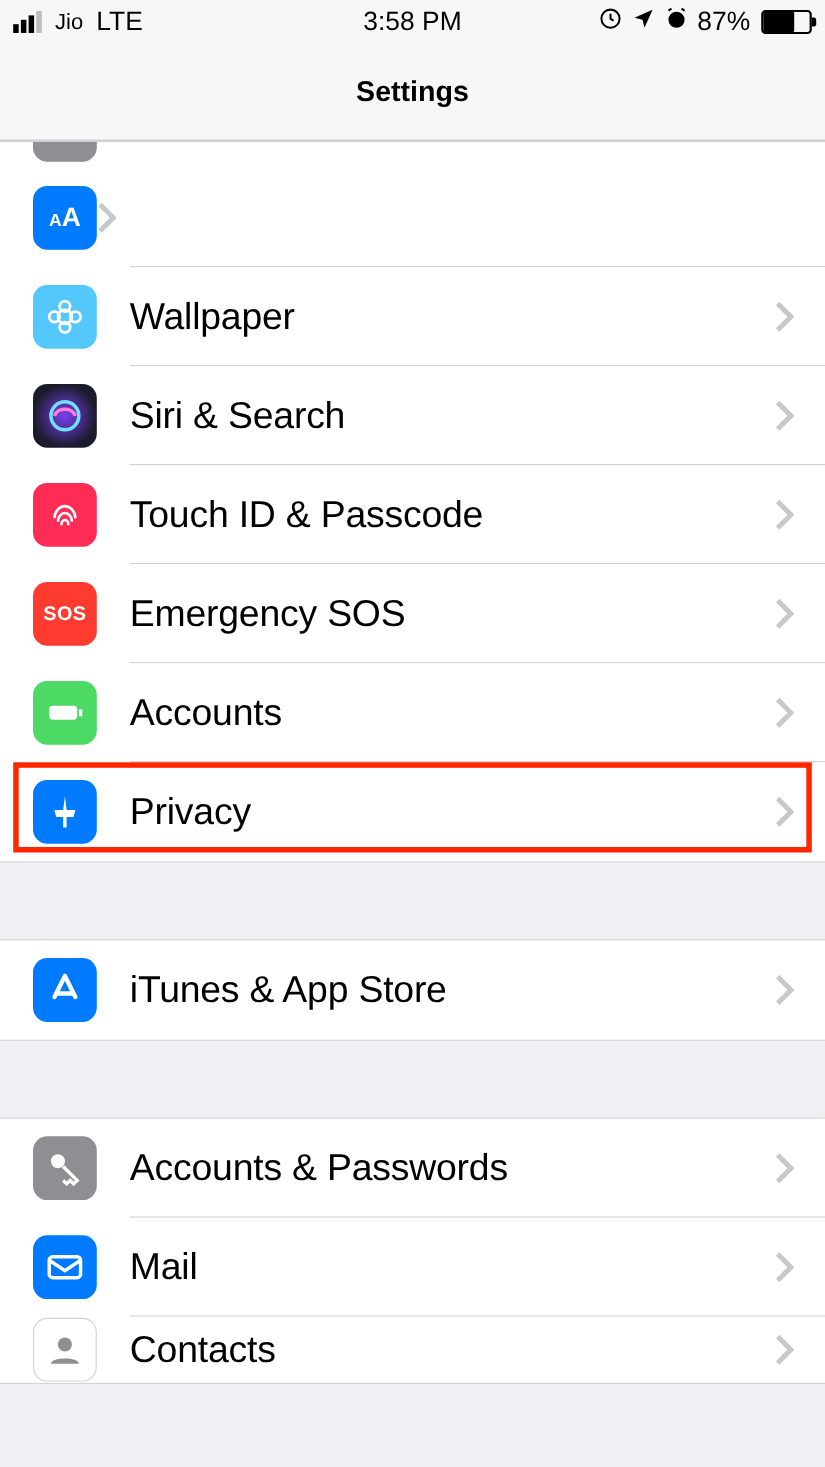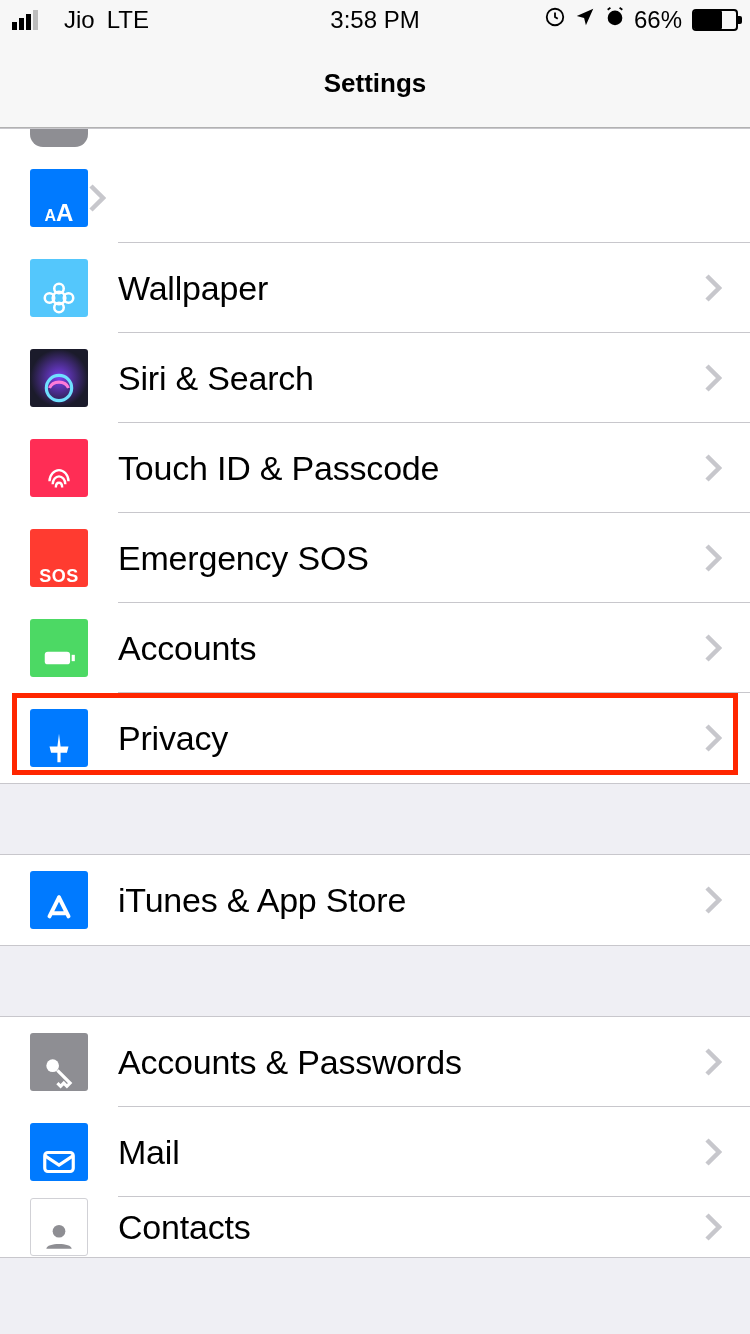--- a/index.html
+++ b/index.html
@@ -38,21 +38,21 @@
 .signal-bars { display: flex; align-items: flex-end; gap: 2px; }
 .signal-bars span {
   width: 5px;
   background: #000;
   display: block;
 }
 .signal-bars span:nth-child(1){height:8px;}
 .signal-bars span:nth-child(2){height:12px;}
 .signal-bars span:nth-child(3){height:16px;}
 .signal-bars span:nth-child(4){height:20px;background:#bcbcbc;}
-.carrier { font-size: 24px; color:#000; margin-left:20px;}
+.carrier { font-size: 20px; color:#000; margin-left:6px;}
 .net { font-size: 24px; margin-left:6px;}
 .battery {
   width: 46px; height: 22px; border: 2px solid #000; border-radius: 4px;
   position: relative; margin-left: 2px;
 }
 .battery::after {
   content:""; position:absolute; right:-6px; top:5px; width:4px; height:8px;
   background:#000; border-radius:0 2px 2px 0;
 }
 .battery-fill { height:100%; width:66%; background:#000; border-radius:1px;}
@@ -74,22 +74,22 @@
   min-height:90px;
   padding: 0 28px 0 30px;
   position:relative;
   background:#fff;
 }
 .row-sep {
   position:absolute; left:118px; right:0; bottom:0; height:1px; background:#c8c7cc;
 }
 .row:last-child .row-sep { display:none; }
 .app-icon {
-  width:58px; height:58px; border-radius:3px; flex-shrink:0;
-  display:flex; align-items:flex-end; justify-content:center;
+  width:58px; height:58px; border-radius:13px; flex-shrink:0;
+  display:flex; align-items:center; justify-content:center;
   color:#fff;
 }
 .app-icon svg { width:38px; height:38px; }
 .row-label {
   font-size: 34px;
   color:#000;
   margin-left: 30px;
   flex:1;
   letter-spacing: -0.2px;
 }
@@ -145,21 +145,21 @@
       <svg viewBox="0 0 24 24" width="22" height="22" fill="#000">
           <path d="M3 11l18-8-8 18-2-8z"></path>
         </svg>
     </span>
     <span>
       <svg viewBox="0 0 24 24" width="22" height="22" fill="#000">
           <circle cx="12" cy="13" r="8"></circle>
           <path d="M4 4l3-2M20 4l-3-2" stroke="#000" stroke-width="2"></path>
         </svg>
     </span>
-    <span>66%</span>
+    <span>87%</span>
     <div class="battery">
         <div class="battery-fill"></div>
       </div>
   </div>
 </div>
 
 <div class="nav-header">
   <div class="nav-title">Settings</div>
 </div>
 

